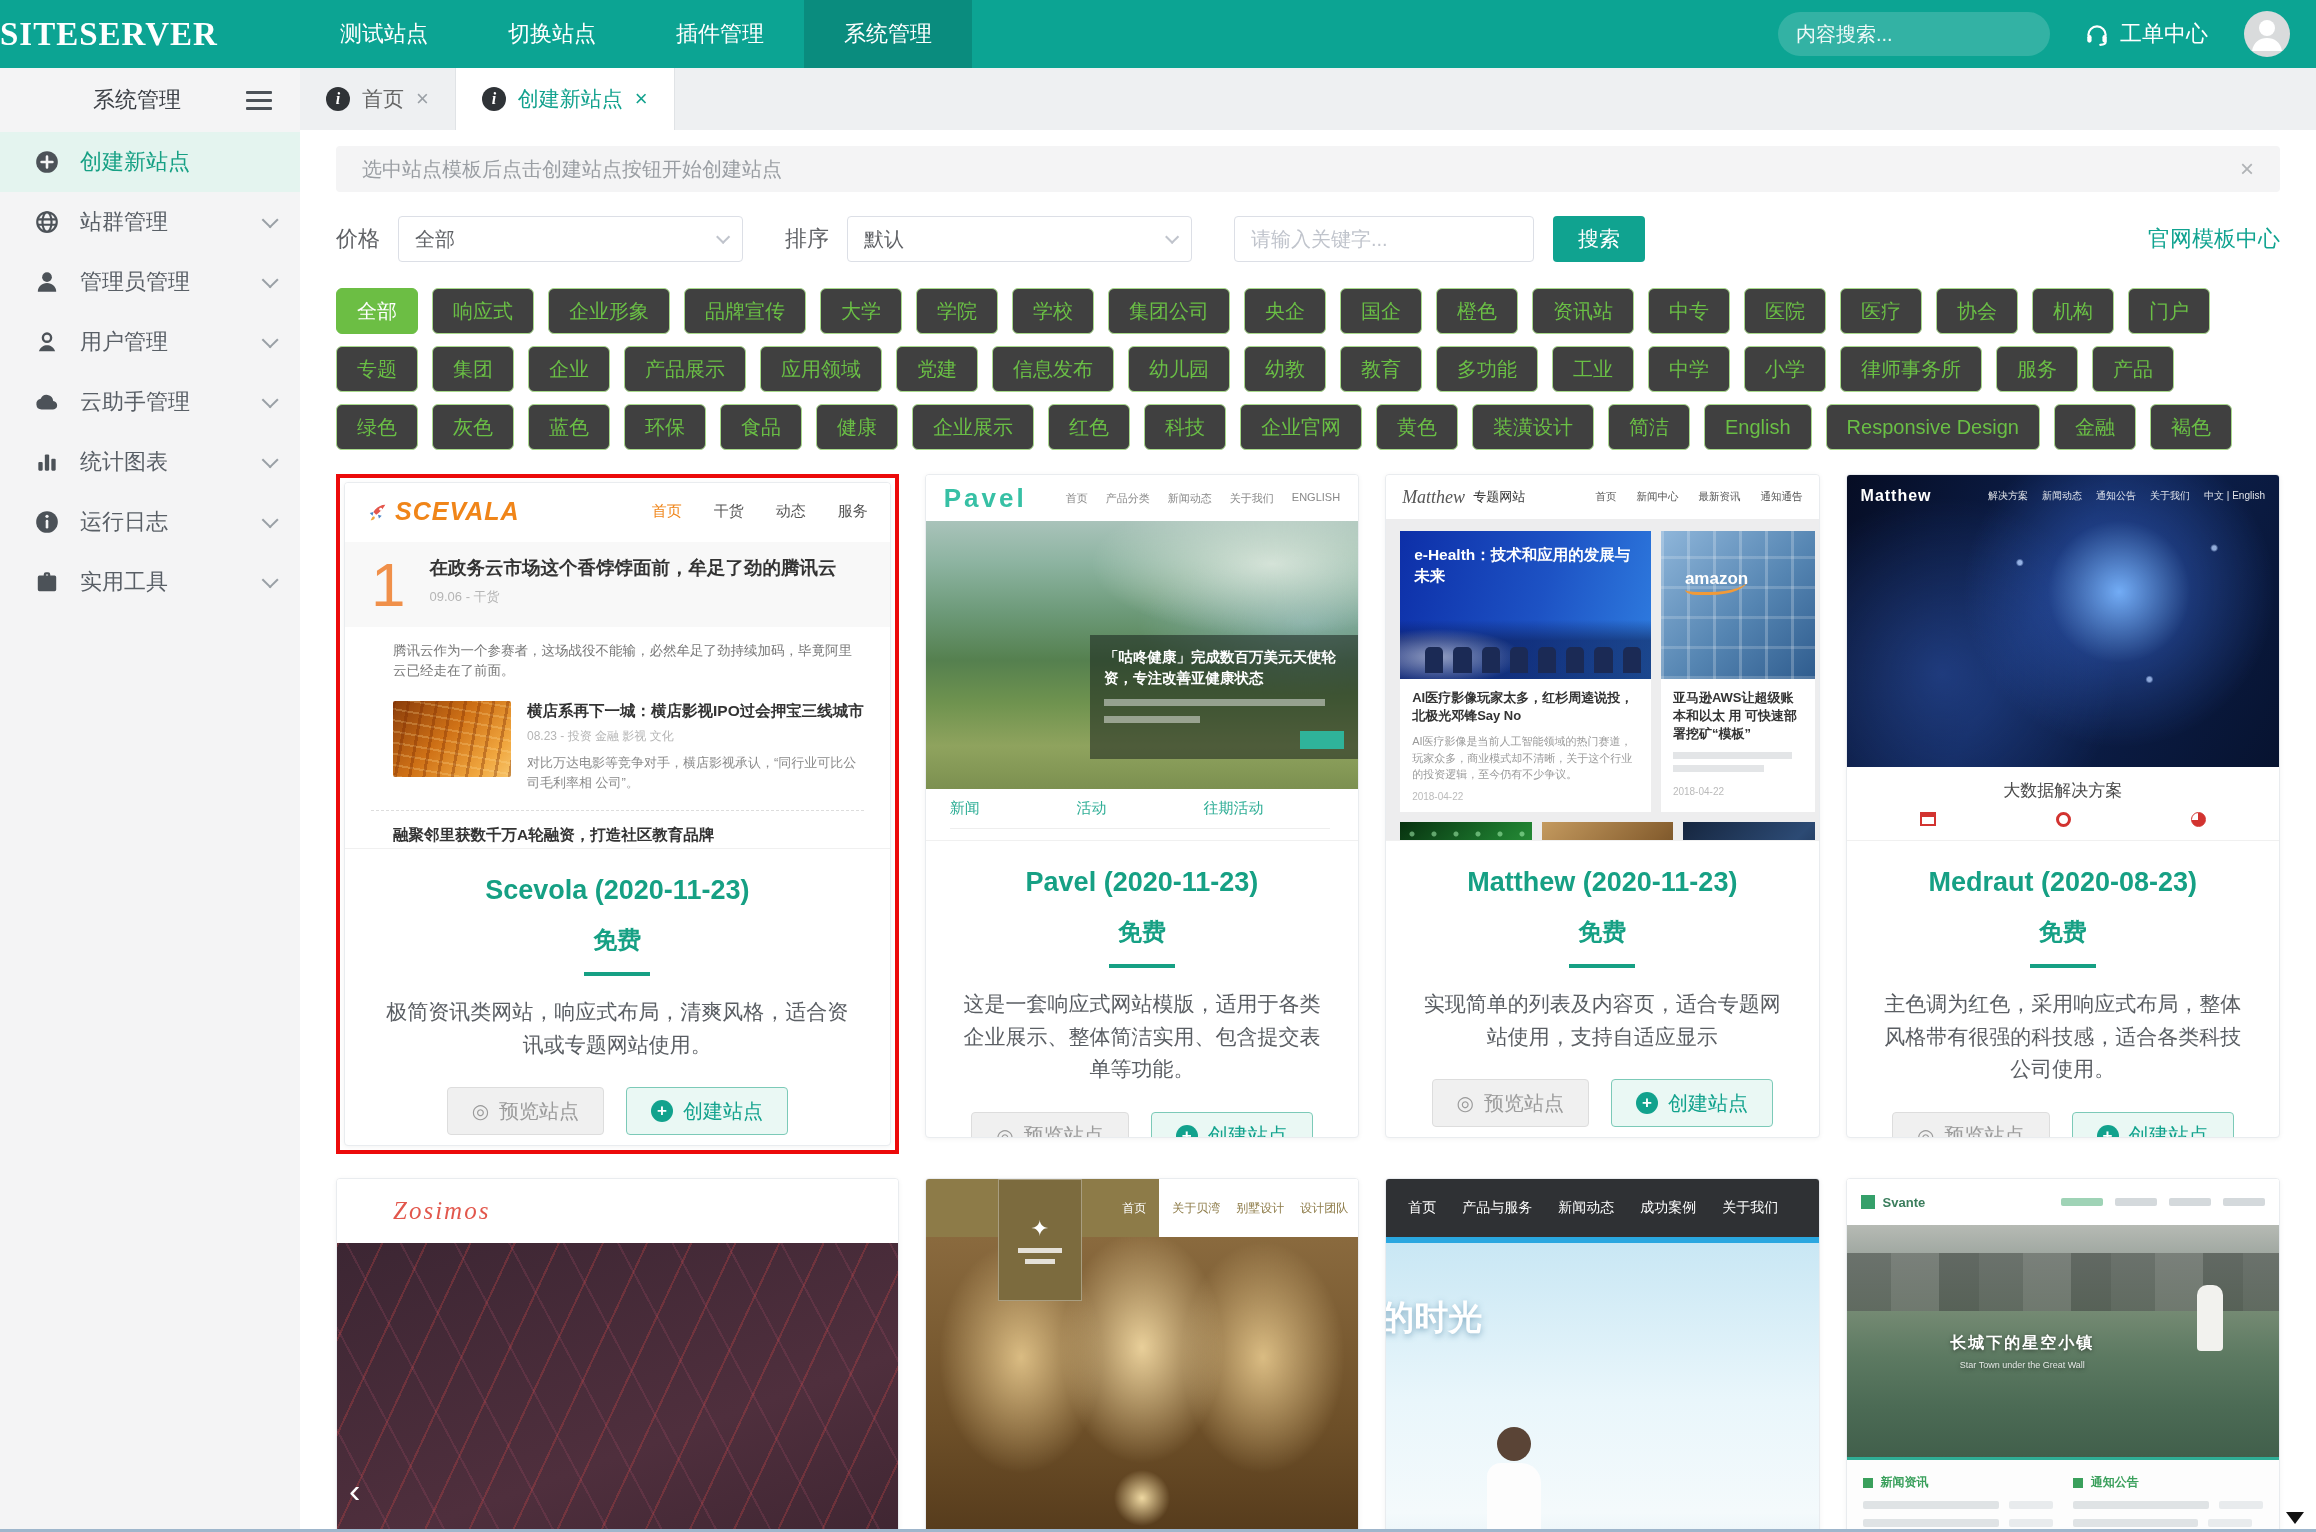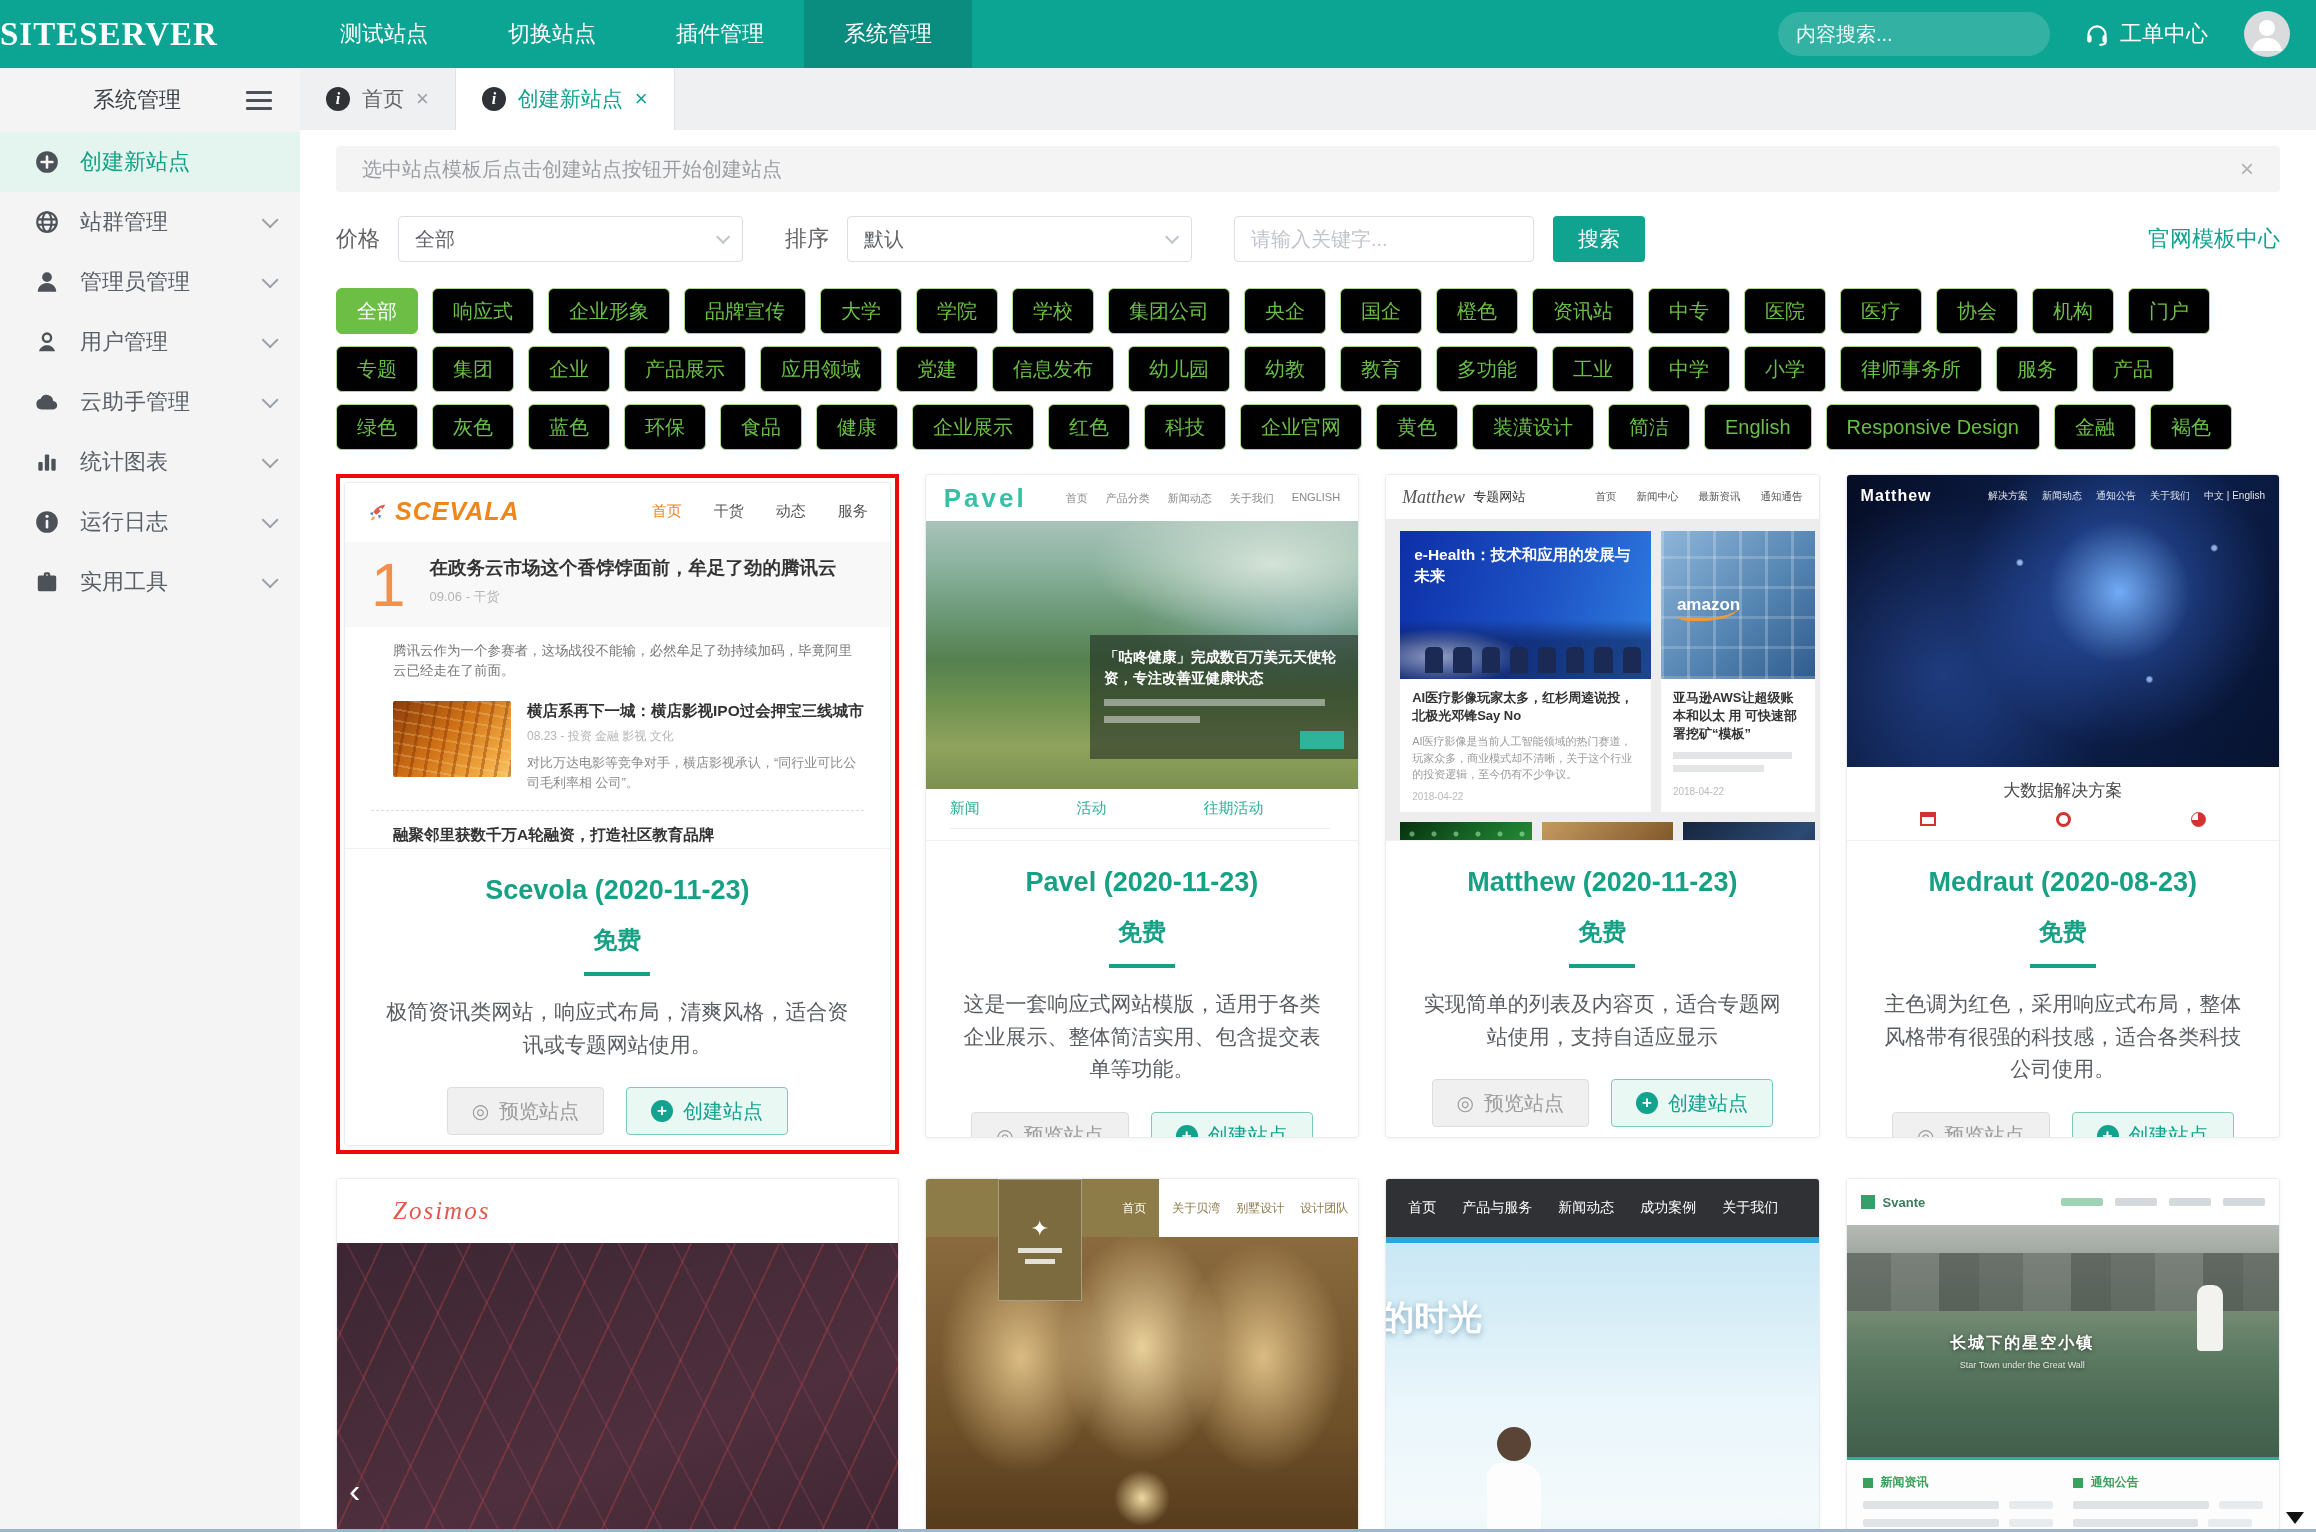--- a/index.html
+++ b/index.html
@@ -64,21 +64,21 @@
     border-bottom:2px solid #c0c4cc; transform:rotate(45deg) translateY(-3px); }
   .kw-input { width:300px; height:46px; border:1px solid #dcdfe6; border-radius:4px; padding:0 16px;
     font-size:20px; color:#606266; outline:none; margin-right:19px; font-family:inherit; }
   .kw-input::placeholder { color:#c0c4cc; }
   .search-btn { width:92px; height:46px; background:#10a390; color:#fff; border:none; border-radius:4px;
     font-size:21px; cursor:pointer; font-family:inherit; }
   .center-link { margin-left:auto; color:#10a390; font-size:22px; cursor:pointer; text-decoration:none; }
 
   .tags { margin-top:26px; display:flex; flex-wrap:wrap; }
   .tag { height:46px; line-height:44px; padding:0 20px; border:1px solid #a7d98a; color:#6abf45;
-    border-radius:6px; font-size:20px; margin:0 14px 12px 0; cursor:pointer; background:#000000; }
+    border-radius:6px; font-size:20px; margin:0 14px 12px 0; cursor:pointer; background:#404040; }
   .tag.sel { background:#6cbe44; border-color:#6cbe44; color:#fff; }
 
   
   .grid { margin-top:12px; display:grid; grid-template-columns:repeat(4,1fr); column-gap:26px; row-gap:24px; }
   .tpl-selected { border:4px solid #ec0a0a; padding:4px; }
   .card { background:#fff; border:1px solid #e9ecef; border-radius:4px; overflow:hidden; height:664px;
     box-shadow:0 1px 5px rgba(0,0,0,0.05); position:relative; }
   .thumb { height:366px; overflow:hidden; position:relative; border-bottom:1px solid #f0f0f0; background:#fff; }
   .card-foot { text-align:center; }
   .c-title { margin-top:26px; font-size:27px; font-weight:bold; color:#16a084; }
@@ -150,22 +150,22 @@
       linear-gradient(0deg, rgba(8,18,60,0.5) 0 26%, transparent 40%),
       linear-gradient(105deg,#0d2fa8,#1d52c4 55%,#2f7de0); }
   .mat-bt { color:#fff; font-size:15.5px; font-weight:bold; padding:14px 14px 0 14px; }
   .mat-sil { position:absolute; bottom:6px; left:10%; right:4%; height:26px; display:flex; gap:10px; }
   .mat-sil i { flex:1; background:#1b2a55; border-radius:5px 5px 0 0; }
   .mat-amz { height:148px;
     background:
       repeating-linear-gradient(90deg, rgba(255,255,255,0.22) 0 3px, transparent 3px 26px),
       repeating-linear-gradient(0deg, rgba(255,255,255,0.18) 0 3px, transparent 3px 30px),
       linear-gradient(135deg,#8fb6da,#5585b2 55%,#2f5c8e); position:relative; }
-  .mat-amz-word { position:absolute; top:38px; left:16px; color:#fff; font-size:17px; font-weight:bold;
-    border-bottom:3px solid #f19a38; border-radius:0 0 60% 20%; padding-bottom:3px;margin-top:26px; }
+  .mat-amz-word { position:absolute; top:38px; left:24px; color:#fff; font-size:17px; font-weight:bold;
+    border-bottom:3px solid #f19a38; border-radius:0 0 60% 20%; padding-bottom:3px; }
   .mat-pt { font-size:13px; font-weight:bold; color:#333; line-height:1.4; padding:10px 12px 0 12px; }
   .mat-px { font-size:11px; color:#9a9a9a; line-height:1.5; padding:8px 12px 0 12px; }
   .mat-date { font-size:10px; color:#bbb; padding:8px 12px 10px 12px; }
   .mat-bars { padding:8px 12px 0 12px; }
   .mat-bars i { display:block; height:7px; background:#e3e5e7; margin-bottom:6px; }
   .mat-tiles { grid-column:1 / 3; display:grid; grid-template-columns:1fr 1fr 1fr; gap:10px; }
   .mat-tile { height:104px; }
   .mat-t1 { background:
       radial-gradient(circle at 12px 12px, rgba(180,255,190,0.5) 2px, transparent 3px),
       linear-gradient(135deg,#07310f,#1d7a2e 50%,#3fb24b); background-size:22px 22px, 100% 100%; }

